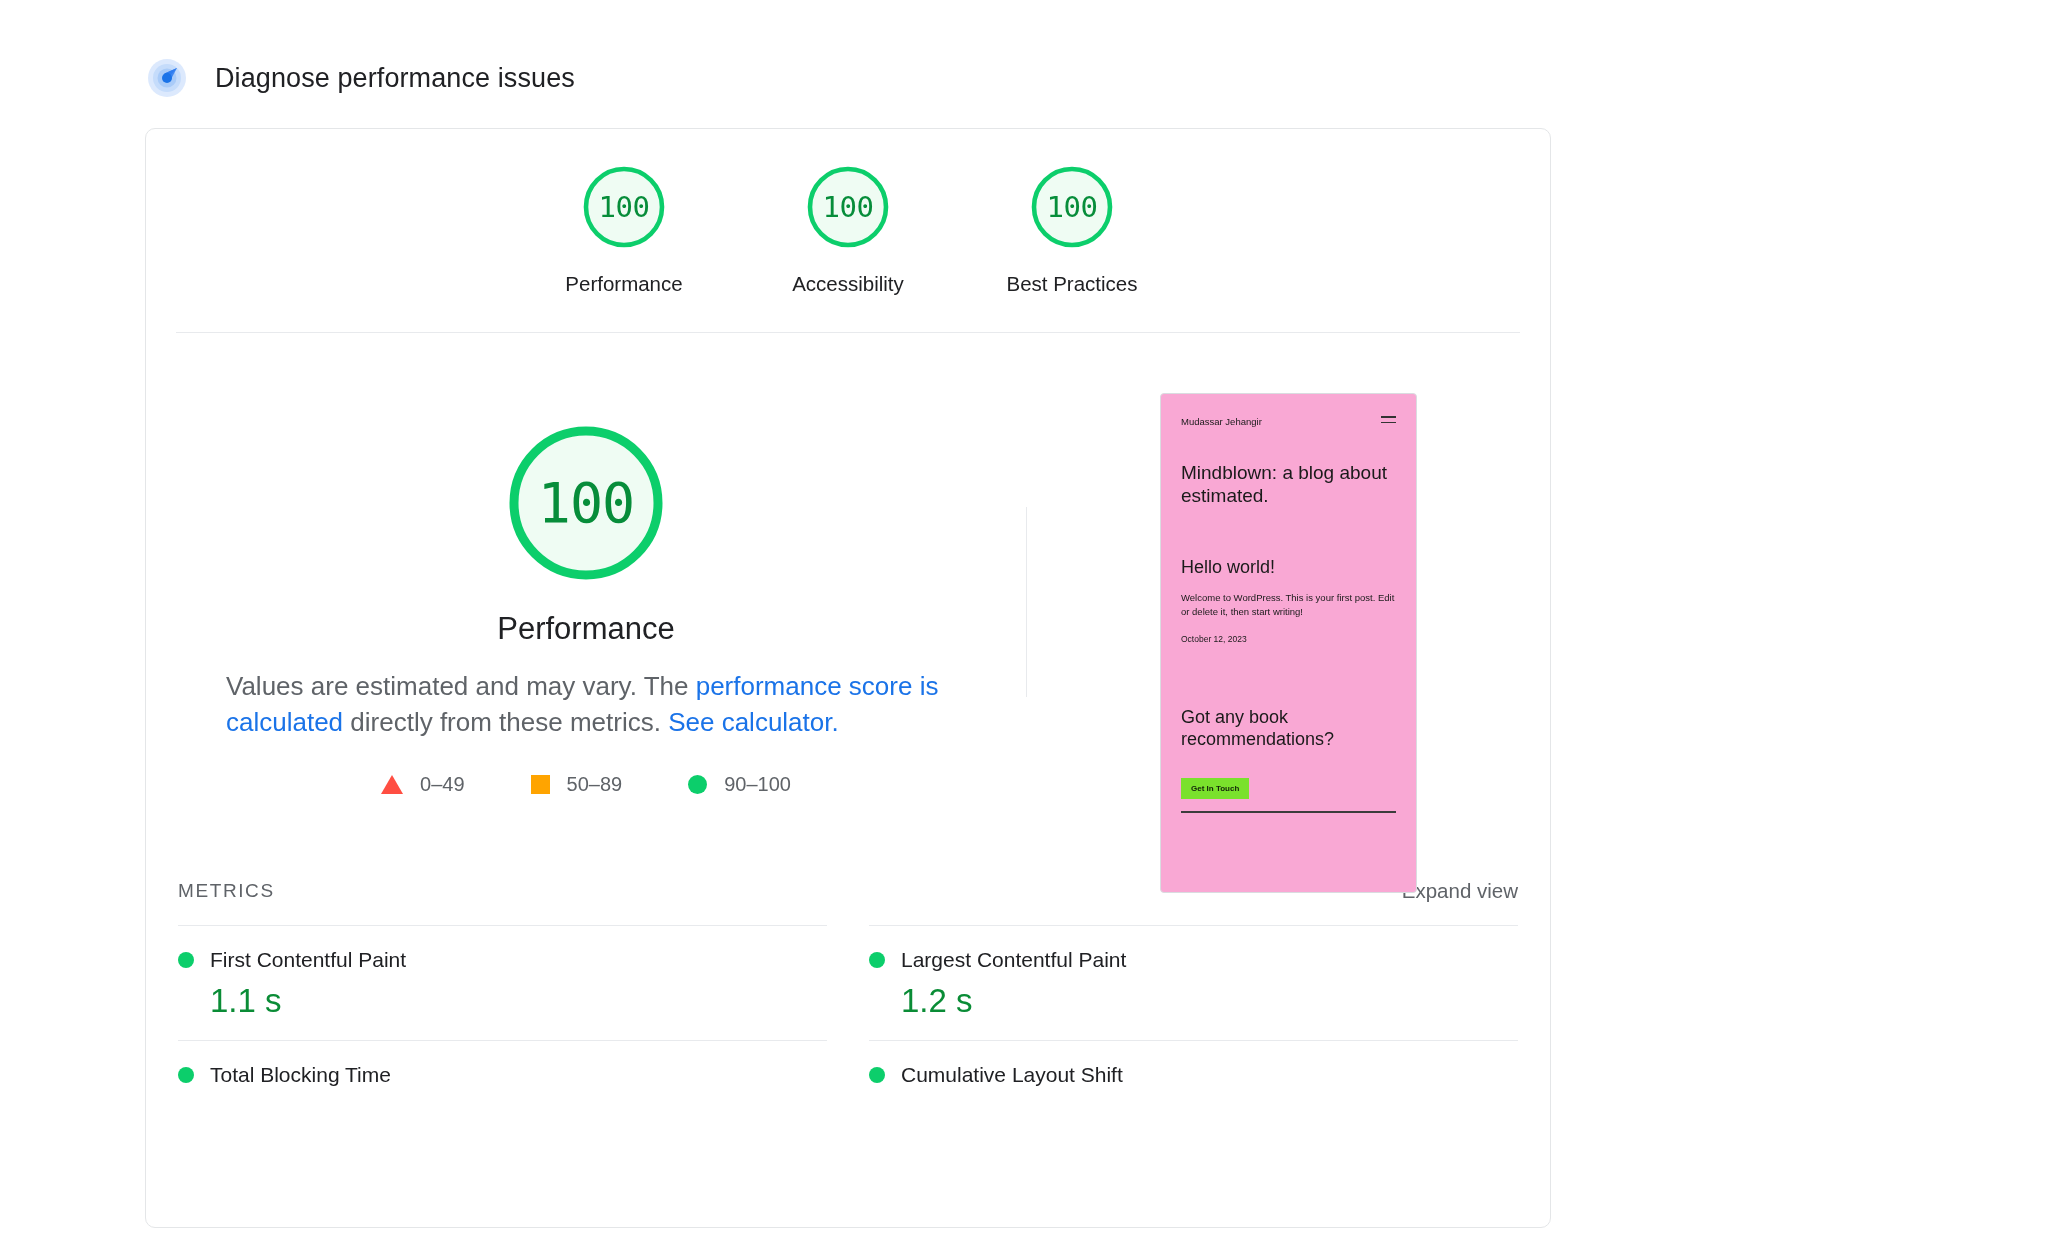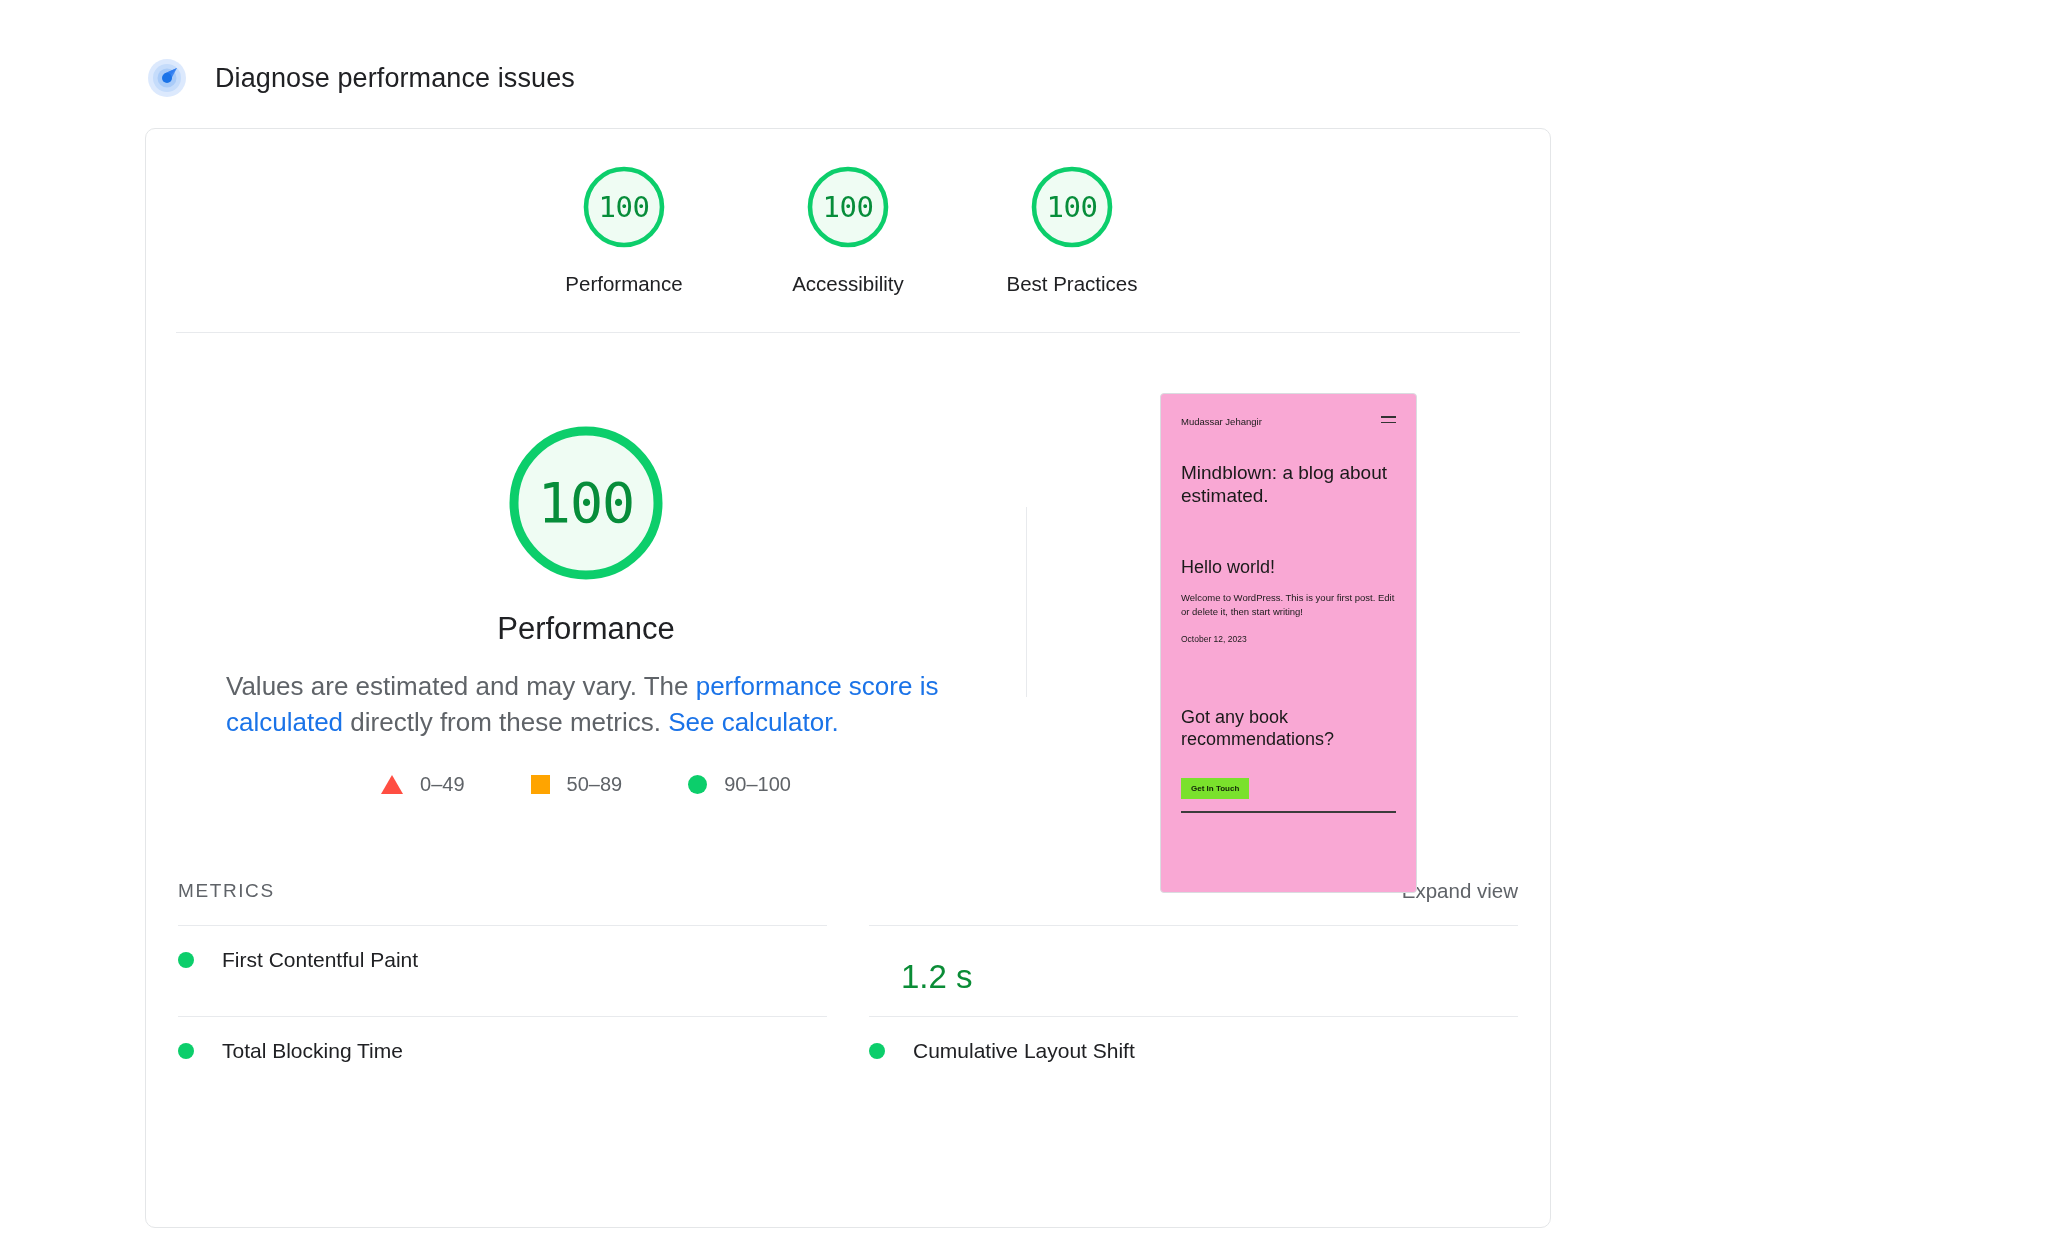--- a/index.html
+++ b/index.html
@@ -294,21 +294,21 @@
     padding: 0 32px;
     margin-top: 22px;
   }
   .metric {
     border-top: 1px solid #e8eaed;
     padding: 22px 0 20px 0;
   }
   .metric-head {
     display: flex;
     align-items: center;
-    gap: 28px;
+    gap: 16px;
   }
   .metric-dot {
     width: 16px; height: 16px;
     border-radius: 50%;
     background: #0CCE6B;
     flex: 0 0 16px;
   }
   .metric-name {
     font-size: 21px;
     color: #202124;
@@ -440,23 +440,28 @@
     <div class="expand-view">Expand view</div>
   </div>
 
   <div class="metrics-grid">
 
     <div class="metric">
       <div class="metric-head">
         <div class="metric-dot"></div>
         <div class="metric-name">First Contentful Paint</div>
       </div>
+      <div class="metric-value">1.1 s</div>
     </div>
 
     <div class="metric">
+      <div class="metric-head">
+        <div class="metric-dot"></div>
+        <div class="metric-name">Largest Contentful Paint</div>
+      </div>
       <div class="metric-value">1.2 s</div>
     </div>
 
     <div class="metric">
       <div class="metric-head">
         <div class="metric-dot"></div>
         <div class="metric-name">Total Blocking Time</div>
       </div>
       <div class="metric-value"></div>
     </div>

